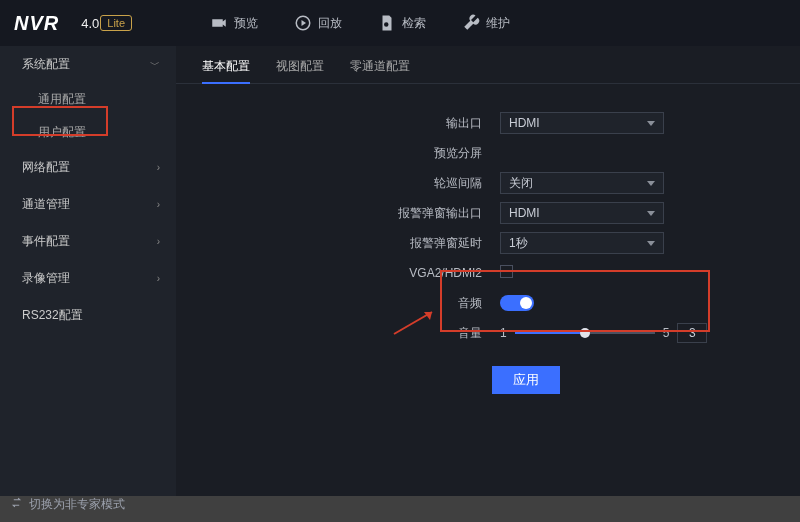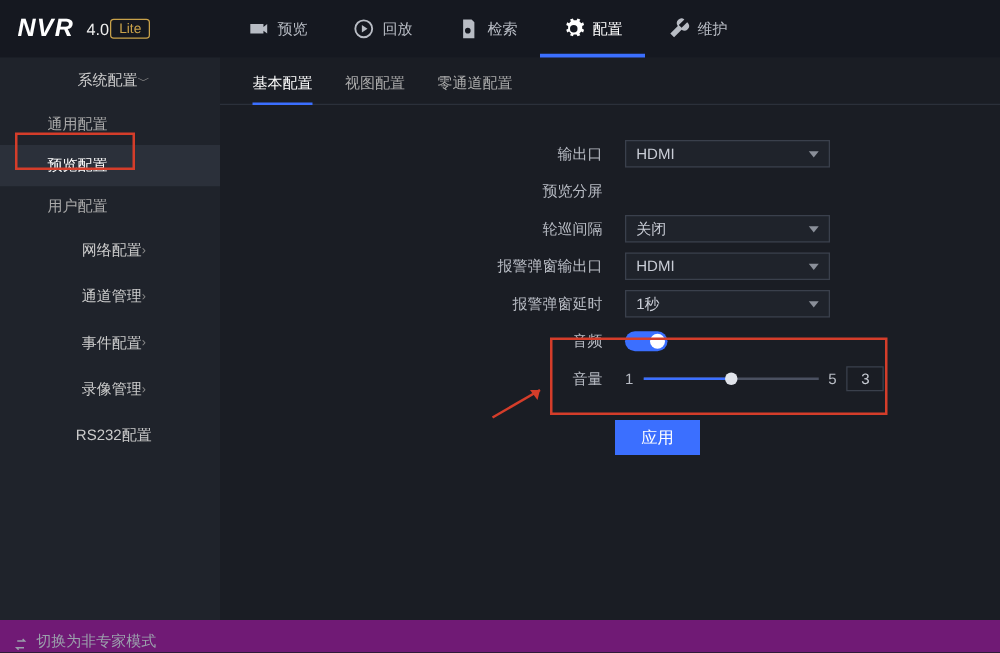--- a/index.html
+++ b/index.html
@@ -1,32 +1,32 @@
 <!DOCTYPE html>
 <html><head>
 <meta charset="utf-8">
 <style>
   *{box-sizing:border-box;margin:0;padding:0;font-family:"Microsoft YaHei",Arial,sans-serif}
   body{background:#1a1d24;color:#b8bcc4;font-size:12px;width:800px;height:522px;overflow:hidden;position:relative}
   
   .header{height:46px;background:#151820;display:flex;align-items:center;padding:0 0 0 14px}
   .logo{font-size:20px;font-weight:bold;font-style:italic;color:#fff;letter-spacing:1px}
-  .ver{font-size:13px;color:#eee;margin-left:10px}
+  .ver{font-size:13px;color:#eee;margin-left:22px}
   .lite{display:inline-block;padding:1px 6px;border:1px solid #c9a24a;color:#c9a24a;border-radius:3px;font-size:11px;margin-left:1px;font-style:normal;font-weight:normal}
   .topnav{display:flex;margin-left:60px;height:100%}
   .topnav-item{display:flex;align-items:center;gap:6px;padding:0 18px;color:#b8bcc4;cursor:pointer;height:100%;position:relative}
   .topnav-item.active{color:#fff}
   .topnav-item.active::after{content:"";position:absolute;left:0;right:0;bottom:0;height:3px;background:#3b6fff}
   .topnav-item svg{width:18px;height:18px;fill:#b8bcc4}
   .topnav-item.active svg{fill:#fff}
   
   .main{display:flex;height:calc(100% - 46px - 26px)}
   .sidebar{width:176px;background:#1f232b;height:100%;padding-top:0}
   .side-group{position:relative}
-  .side-head{padding:10px 16px 10px 22px;color:#ccc;cursor:pointer;display:flex;justify-content:center;align-items:center}
+  .side-head{padding:10px 16px 10px 22px;color:#ccc;cursor:pointer;display:flex;justify-content:space-between;align-items:center}
   .side-head .chev{font-size:10px;color:#888}
   .side-sub{padding:8px 16px 8px 38px;color:#aaa;cursor:pointer}
   .side-sub.active{background:#2b303a;color:#fff}
   .highlight-box{border:2px solid #d43d2a;position:absolute;pointer-events:none}
   
   .content{flex:1;background:#1a1d24;padding:0}
   .tabs{display:flex;gap:26px;padding:12px 0 0 26px;border-bottom:1px solid #2b303a}
   .tab{padding-bottom:8px;color:#aaa;cursor:pointer;position:relative}
   .tab.active{color:#fff}
   .tab.active::after{content:"";position:absolute;left:0;right:0;bottom:-1px;height:2px;background:#3b6fff}
@@ -41,21 +41,21 @@
   .toggle{width:34px;height:16px;background:#3b6fff;border-radius:8px;position:relative;cursor:pointer}
   .toggle::after{content:"";position:absolute;width:12px;height:12px;background:#fff;border-radius:50%;top:2px;right:2px}
   .slider-wrap{display:flex;align-items:center;gap:8px}
   .slider-track{width:140px;height:2px;background:#4a5060;position:relative}
   .slider-fill{position:absolute;left:0;top:0;height:2px;background:#3b6fff;width:50%}
   .slider-thumb{position:absolute;width:10px;height:10px;background:#e0e3ea;border-radius:50%;top:-4px;left:50%;margin-left:-5px;cursor:pointer}
   .num-input{width:30px;height:20px;border:1px solid #3a404c;background:transparent;color:#c9cdd6;text-align:center;font-size:12px}
   .apply-btn{width:68px;height:28px;background:#3b6fff;color:#fff;border:none;font-size:13px;cursor:pointer;margin-left:316px;margin-top:18px}
   .arrow-anno{position:absolute;color:#d43d2a;pointer-events:none}
   
-  .footer{position:absolute;bottom:0;left:0;right:0;height:26px;background:#701a75;display:flex;align-items:flex-end;padding-left:10px;color:#9ba0ac;font-size:12px;gap:6px}
+  .footer{position:absolute;bottom:0;left:0;right:0;height:26px;background:#404040;display:flex;align-items:flex-start;padding-left:10px;color:#9ba0ac;font-size:12px;gap:6px}
   .footer svg{width:13px;height:13px;fill:#9ba0ac}
 </style>
 </head>
 <body>
 
 <div class="header">
   <span class="logo">NVR</span>
   <span class="ver">4.0</span>
   <span class="lite">Lite</span>
   <div class="topnav">
@@ -70,45 +70,38 @@
           <circle cx="12" cy="12" r="9" fill="none" stroke="#b8bcc4" stroke-width="2"></circle>
           <path d="M10 8l6 4-6 4z"></path>
         </svg>
       <span>回放</span>
     </div>
     <div class="topnav-item">
       <svg viewBox="0 0 24 24">
           <path d="M6 2h9l3 3v17H6zM14 14a3 3 0 10-6 0 3 3 0 006 0zm1 4l-2-2"></path>
         </svg>
       <span>检索</span>
-    </div>
-    <div class="topnav-item active">
-      <svg viewBox="0 0 24 24">
-          <path d="M12 8a4 4 0 100 8 4 4 0 000-8zm9 4l2 1-1 3-2-1-2 2 1 2-3 1-1-2h-3l-1 2-3-1 1-2-2-2-2 1-1-3 2-1v-3l-2-1 1-3 2 1 2-2-1-2 3-1 1 2h3l1-2 3 1-1 2 2 2 2-1 1 3-2 1z"></path>
-        </svg>
-      <span>配置</span>
     </div>
     <div class="topnav-item">
       <svg viewBox="0 0 24 24">
           <path d="M21 5l-6 6-3-3 6-6a5 5 0 00-7 7L3 17l4 4 8-8a5 5 0 007-7z"></path>
         </svg>
       <span>维护</span>
     </div>
   </div>
 </div>
 
 <div class="main">
   <div class="sidebar">
     <div class="side-group">
       <div class="side-head">
         <span>系统配置</span>
         <span class="chev">﹀</span>
       </div>
       <div class="side-sub"><span>通用配置</span></div>
-      <div class="side-sub active"><span>预览配置</span></div>
       <div class="side-sub"><span>用户配置</span></div>
       <div class="highlight-box" style="left:12px;top:60px;width:96px;height:30px"></div>
     </div>
     <div class="side-head">
         <span>网络配置</span>
         <span class="chev">›</span>
       </div>
     <div class="side-head">
         <span>通道管理</span>
         <span class="chev">›</span>
@@ -161,20 +154,24 @@
             </div>
           </div>
       </div>
       <div class="row">
         <div class="lbl">报警弹窗延时</div>
         <div class="ctrl">
             <div class="select">
               <span>1秒</span>
             </div>
           </div>
+      </div>
+      <div class="row">
+        <div class="lbl">VGA2/HDMI2</div>
+        <div class="ctrl"><span class="checkbox"></span></div>
       </div>
       <div class="row">
         <div class="lbl">音频</div>
         <div class="ctrl">
             <div class="toggle"></div>
           </div>
       </div>
       <div class="row">
         <div class="lbl">音量</div>
         <div class="ctrl slider-wrap">

